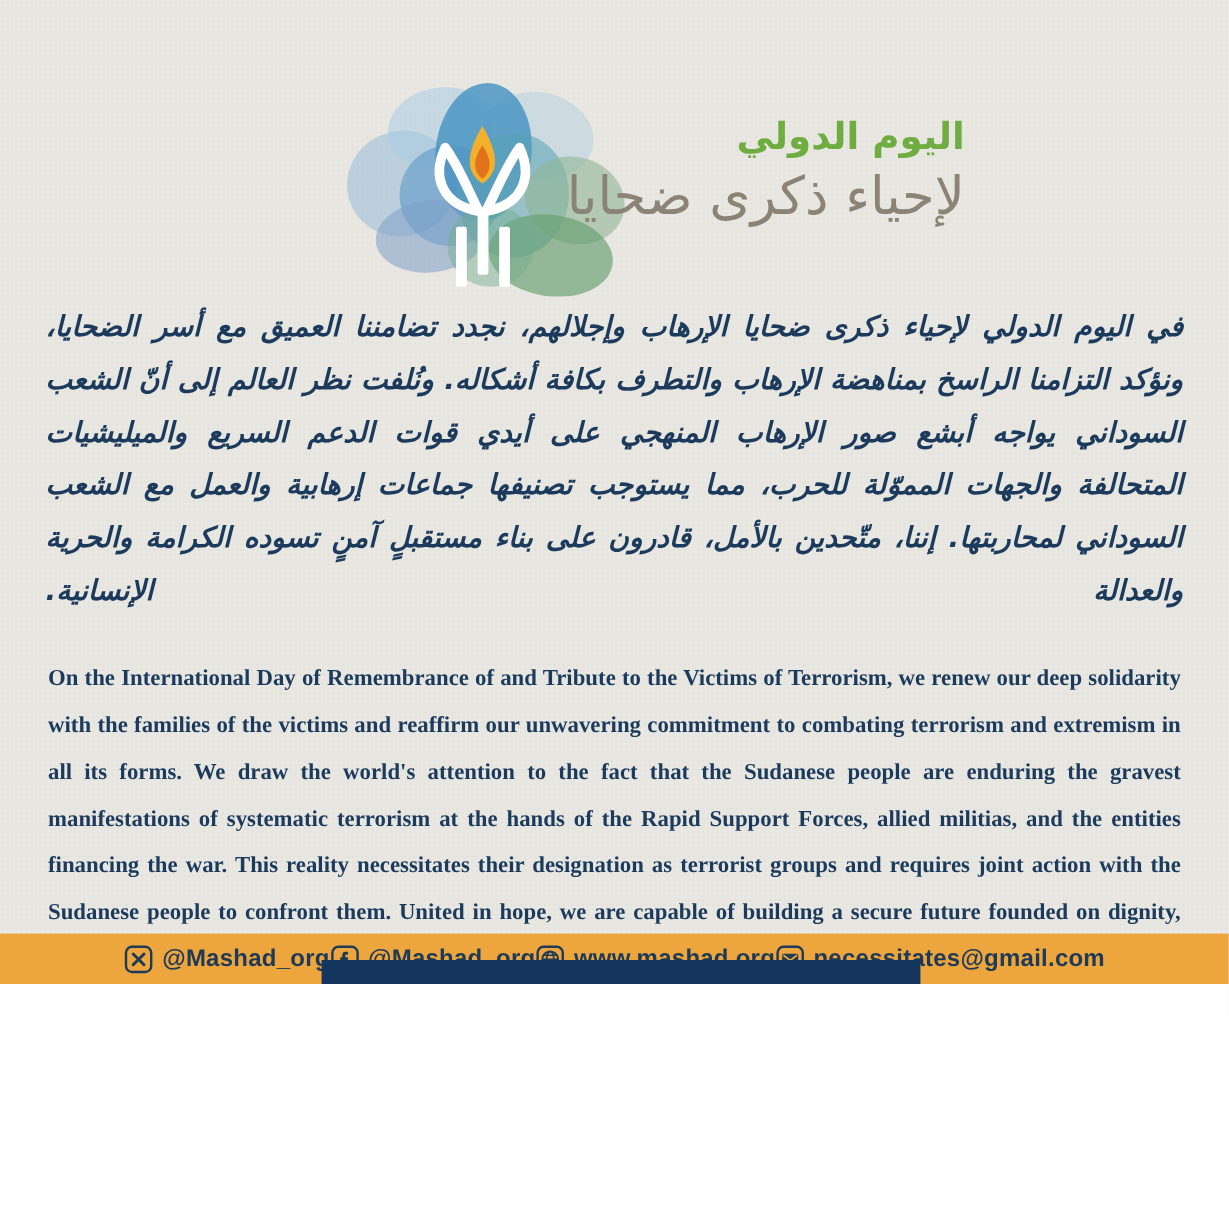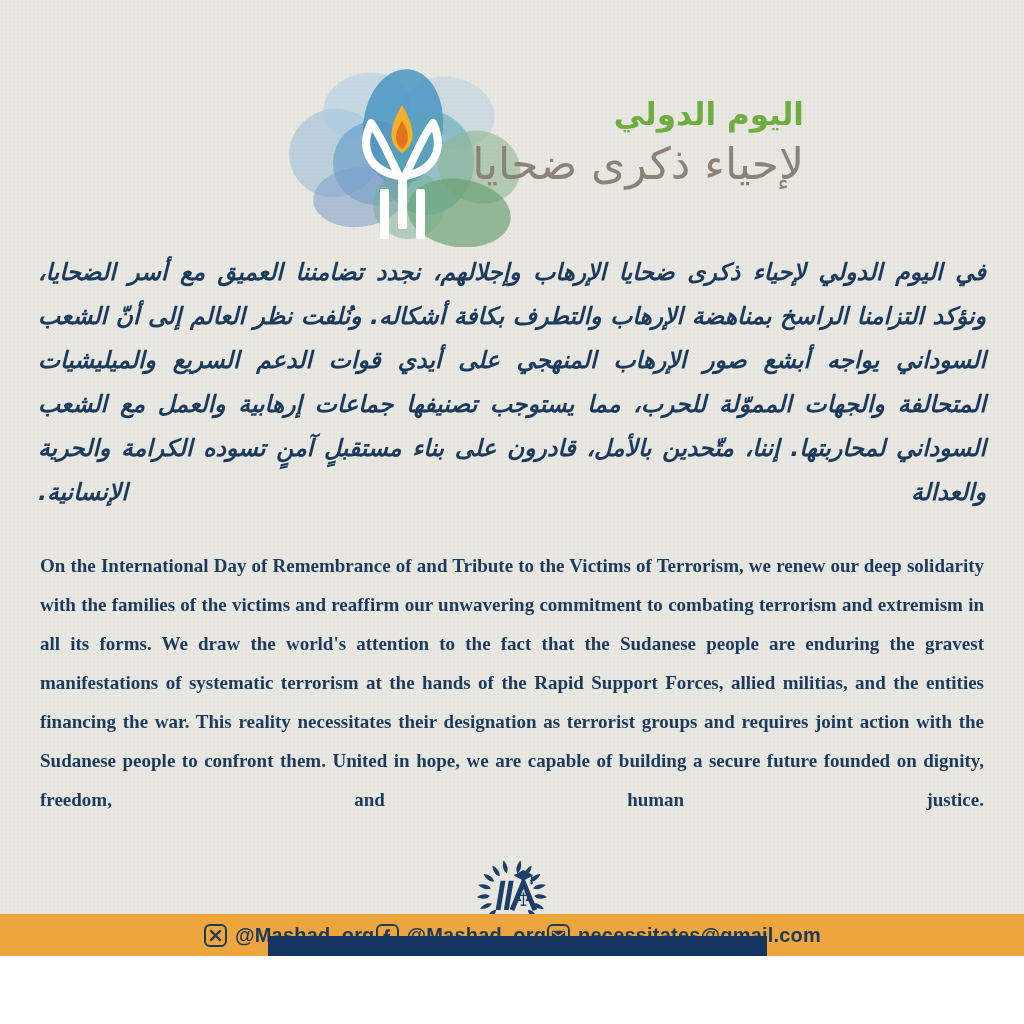--- a/index.html
+++ b/index.html
@@ -1,18 +1,18 @@
 <!DOCTYPE html>
 <html lang="ar"><head>
 <meta charset="utf-8">
 <style>
   html,body{margin:0;padding:0;}
   .poster{
     position:relative;
-    width:1024px;height:956px;
+    width:1024px;height:820px;
     background-color:#E9E7E2;
     background-image:radial-gradient(rgba(0,0,0,0.025) 1px, transparent 1px);
     background-size:4px 4px;
     overflow:hidden;
     font-family:"DejaVu Sans", sans-serif;
   }
 
   
   .header-logo{position:absolute;left:283px;top:55px;width:240px;height:192px;}
   .title-block{
@@ -173,20 +173,31 @@
     </div>
 
     <div class="footer-item">
       <svg class="footer-icon" viewBox="0 0 25 25" aria-hidden="true">
         <rect x="2" y="2" width="21" height="21" rx="5" fill="none" stroke="#1D3A57" stroke-width="2"></rect>
         <path d="M14.8,6.2 h-1.9 c-1.7,0 -2.7,1.0 -2.7,2.8 v1.7 h-1.7 v2.5 h1.7 v6 h2.6 v-6 h2.0 l0.4,-2.5 h-2.4 v-1.3 c0,-0.6 0.3,-0.9 0.9,-0.9 h1.6 z" fill="#1D3A57"></path>
       </svg>
       <span class="label">@Mashad_org</span>
     </div>
 
+    <div class="footer-item">
+      <svg class="footer-icon" viewBox="0 0 25 25" aria-hidden="true">
+        <rect x="2" y="2" width="21" height="21" rx="5" fill="none" stroke="#1D3A57" stroke-width="2"></rect>
+        <circle cx="12.5" cy="12.5" r="6.6" fill="none" stroke="#1D3A57" stroke-width="1.6"></circle>
+        <ellipse cx="12.5" cy="12.5" rx="3" ry="6.6" fill="none" stroke="#1D3A57" stroke-width="1.4"></ellipse>
+        <line x1="6" y1="12.5" x2="19" y2="12.5" stroke="#1D3A57" stroke-width="1.4"></line>
+        <line x1="7.2" y1="9" x2="17.8" y2="9" stroke="#1D3A57" stroke-width="1.2"></line>
+        <line x1="7.2" y1="16" x2="17.8" y2="16" stroke="#1D3A57" stroke-width="1.2"></line>
+      </svg>
+      <span class="label">www.mashad.org</span>
+    </div>
 
     <div class="footer-item">
       <svg class="footer-icon" viewBox="0 0 25 25" aria-hidden="true">
         <rect x="2" y="2" width="21" height="21" rx="5" fill="none" stroke="#1D3A57" stroke-width="2"></rect>
         <rect x="5.8" y="7.8" width="13.4" height="9.4" rx="1.4" fill="#1D3A57"></rect>
         <polyline points="6.8,9 12.5,13.4 18.2,9" fill="none" stroke="#EDA53E" stroke-width="1.5"></polyline>
       </svg>
       <span class="label">necessitates@gmail.com</span>
     </div>
 

